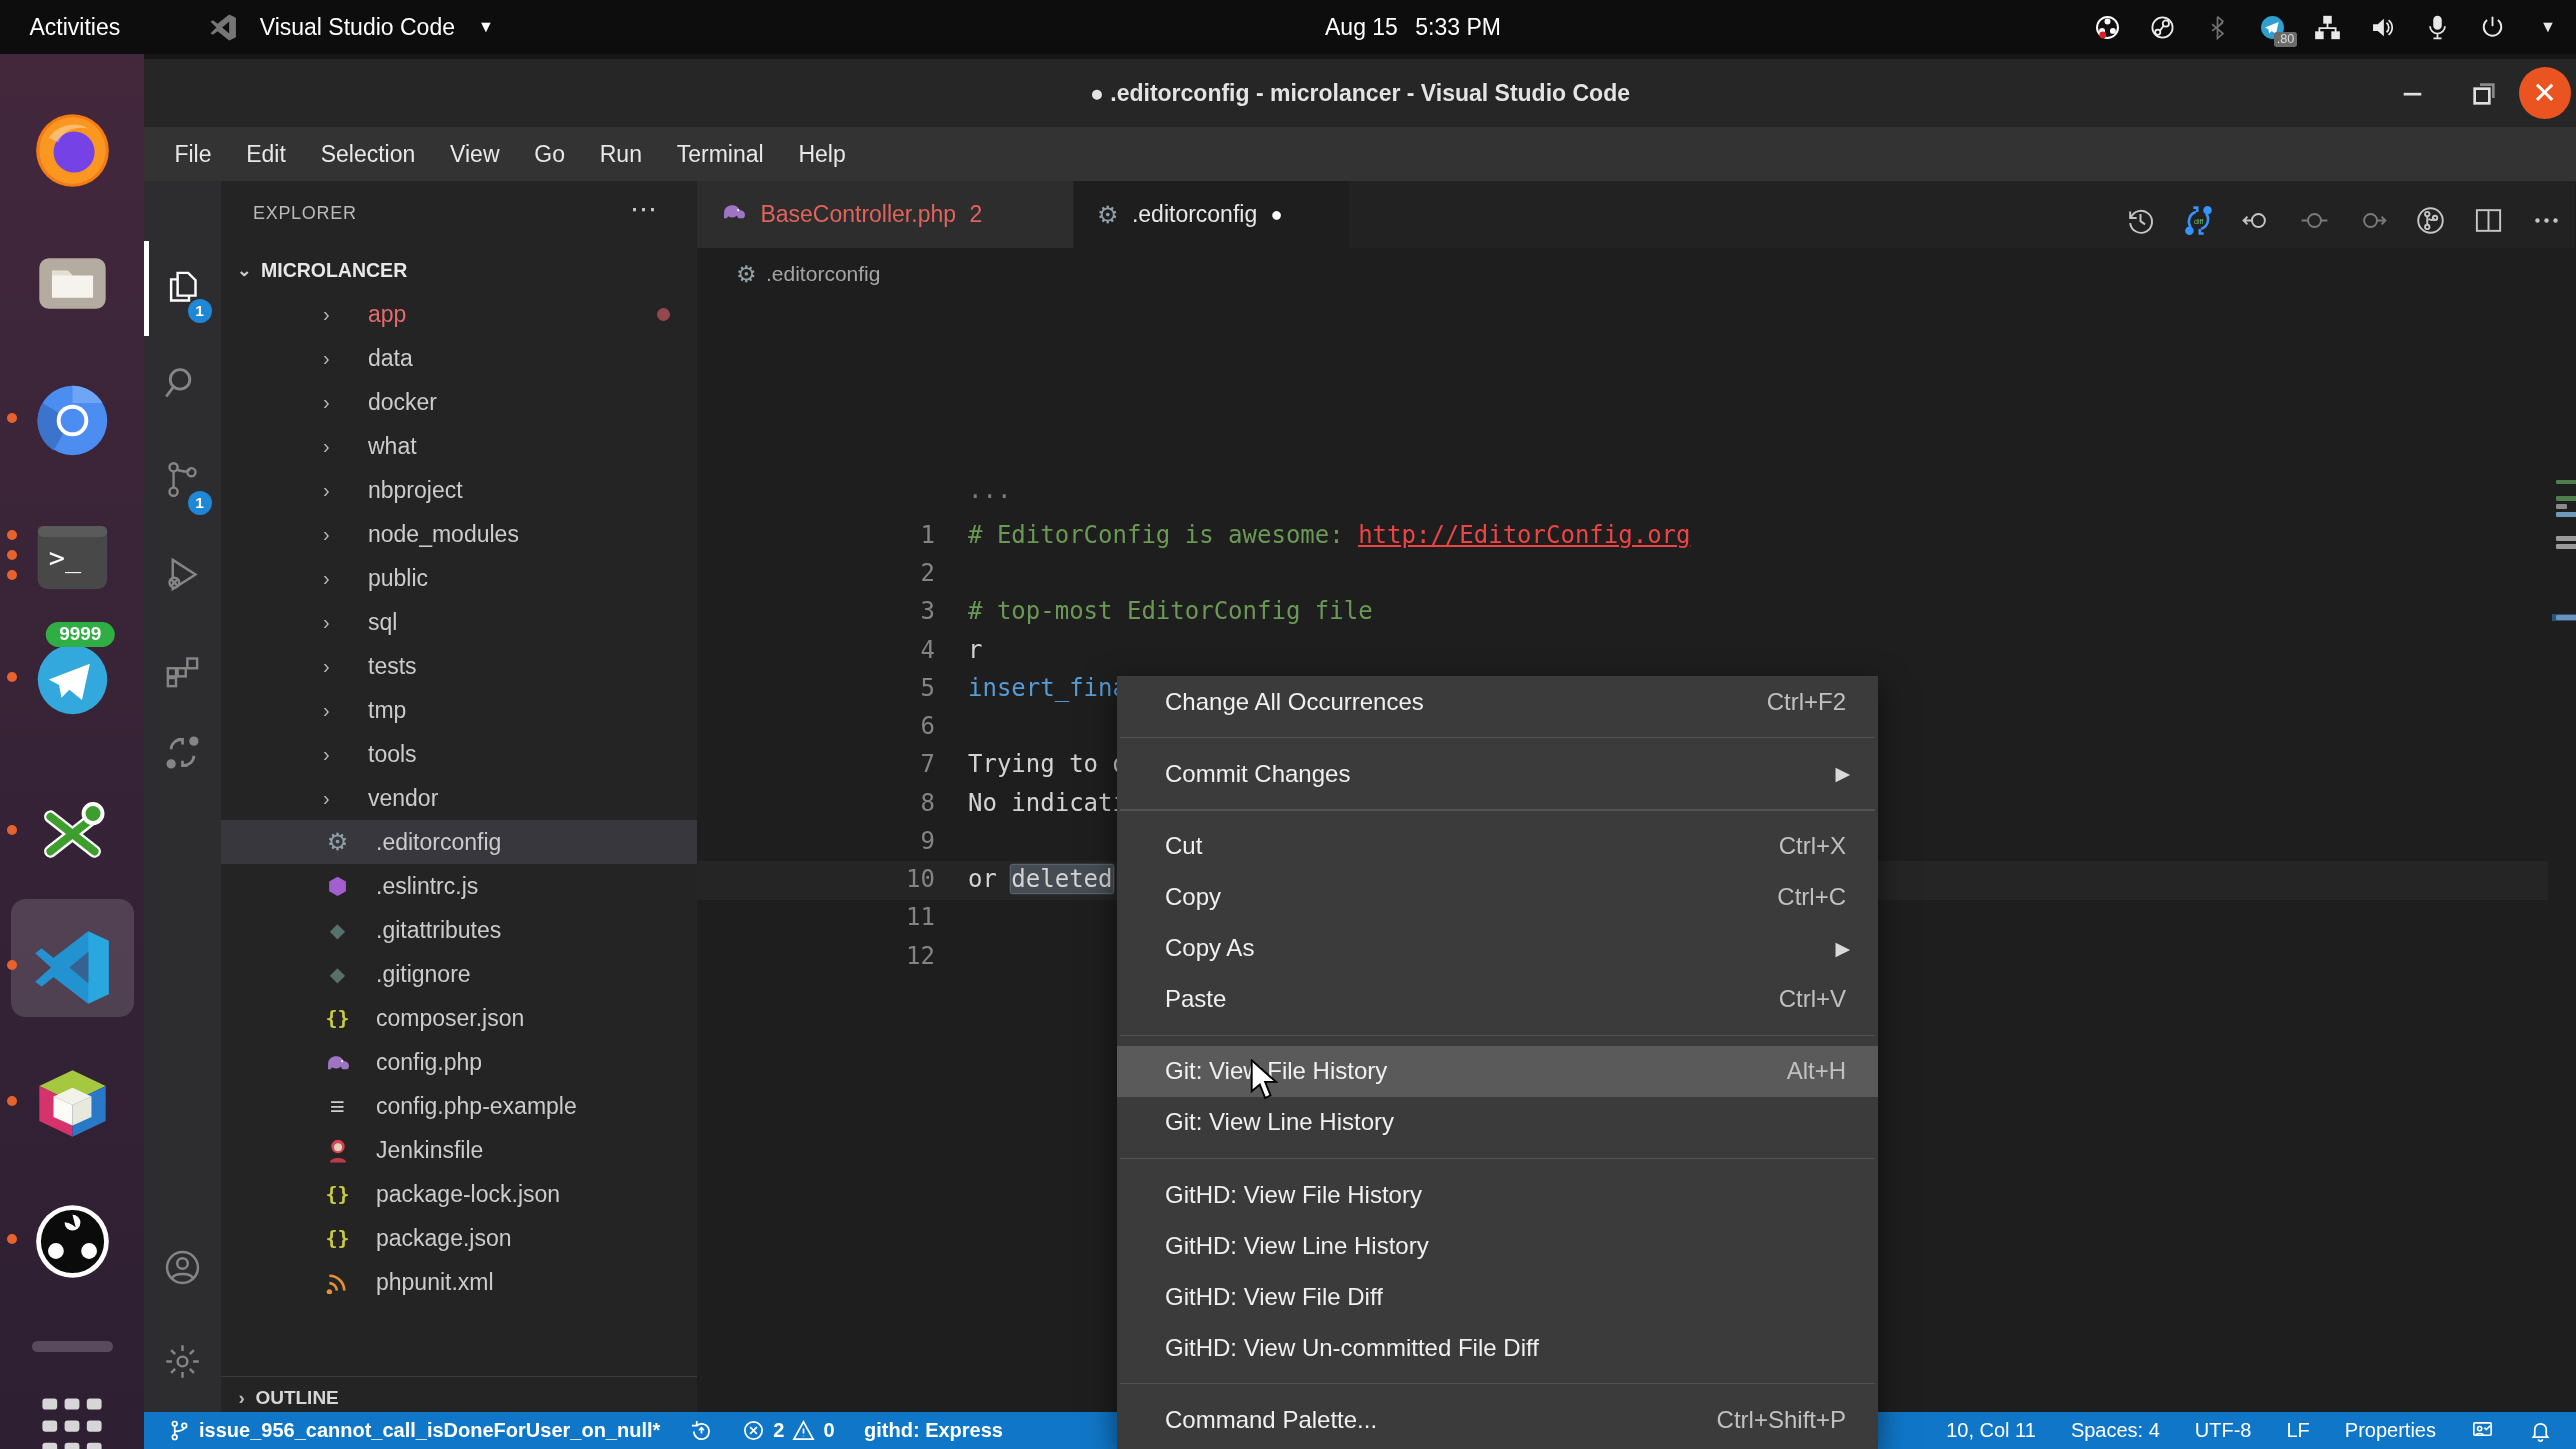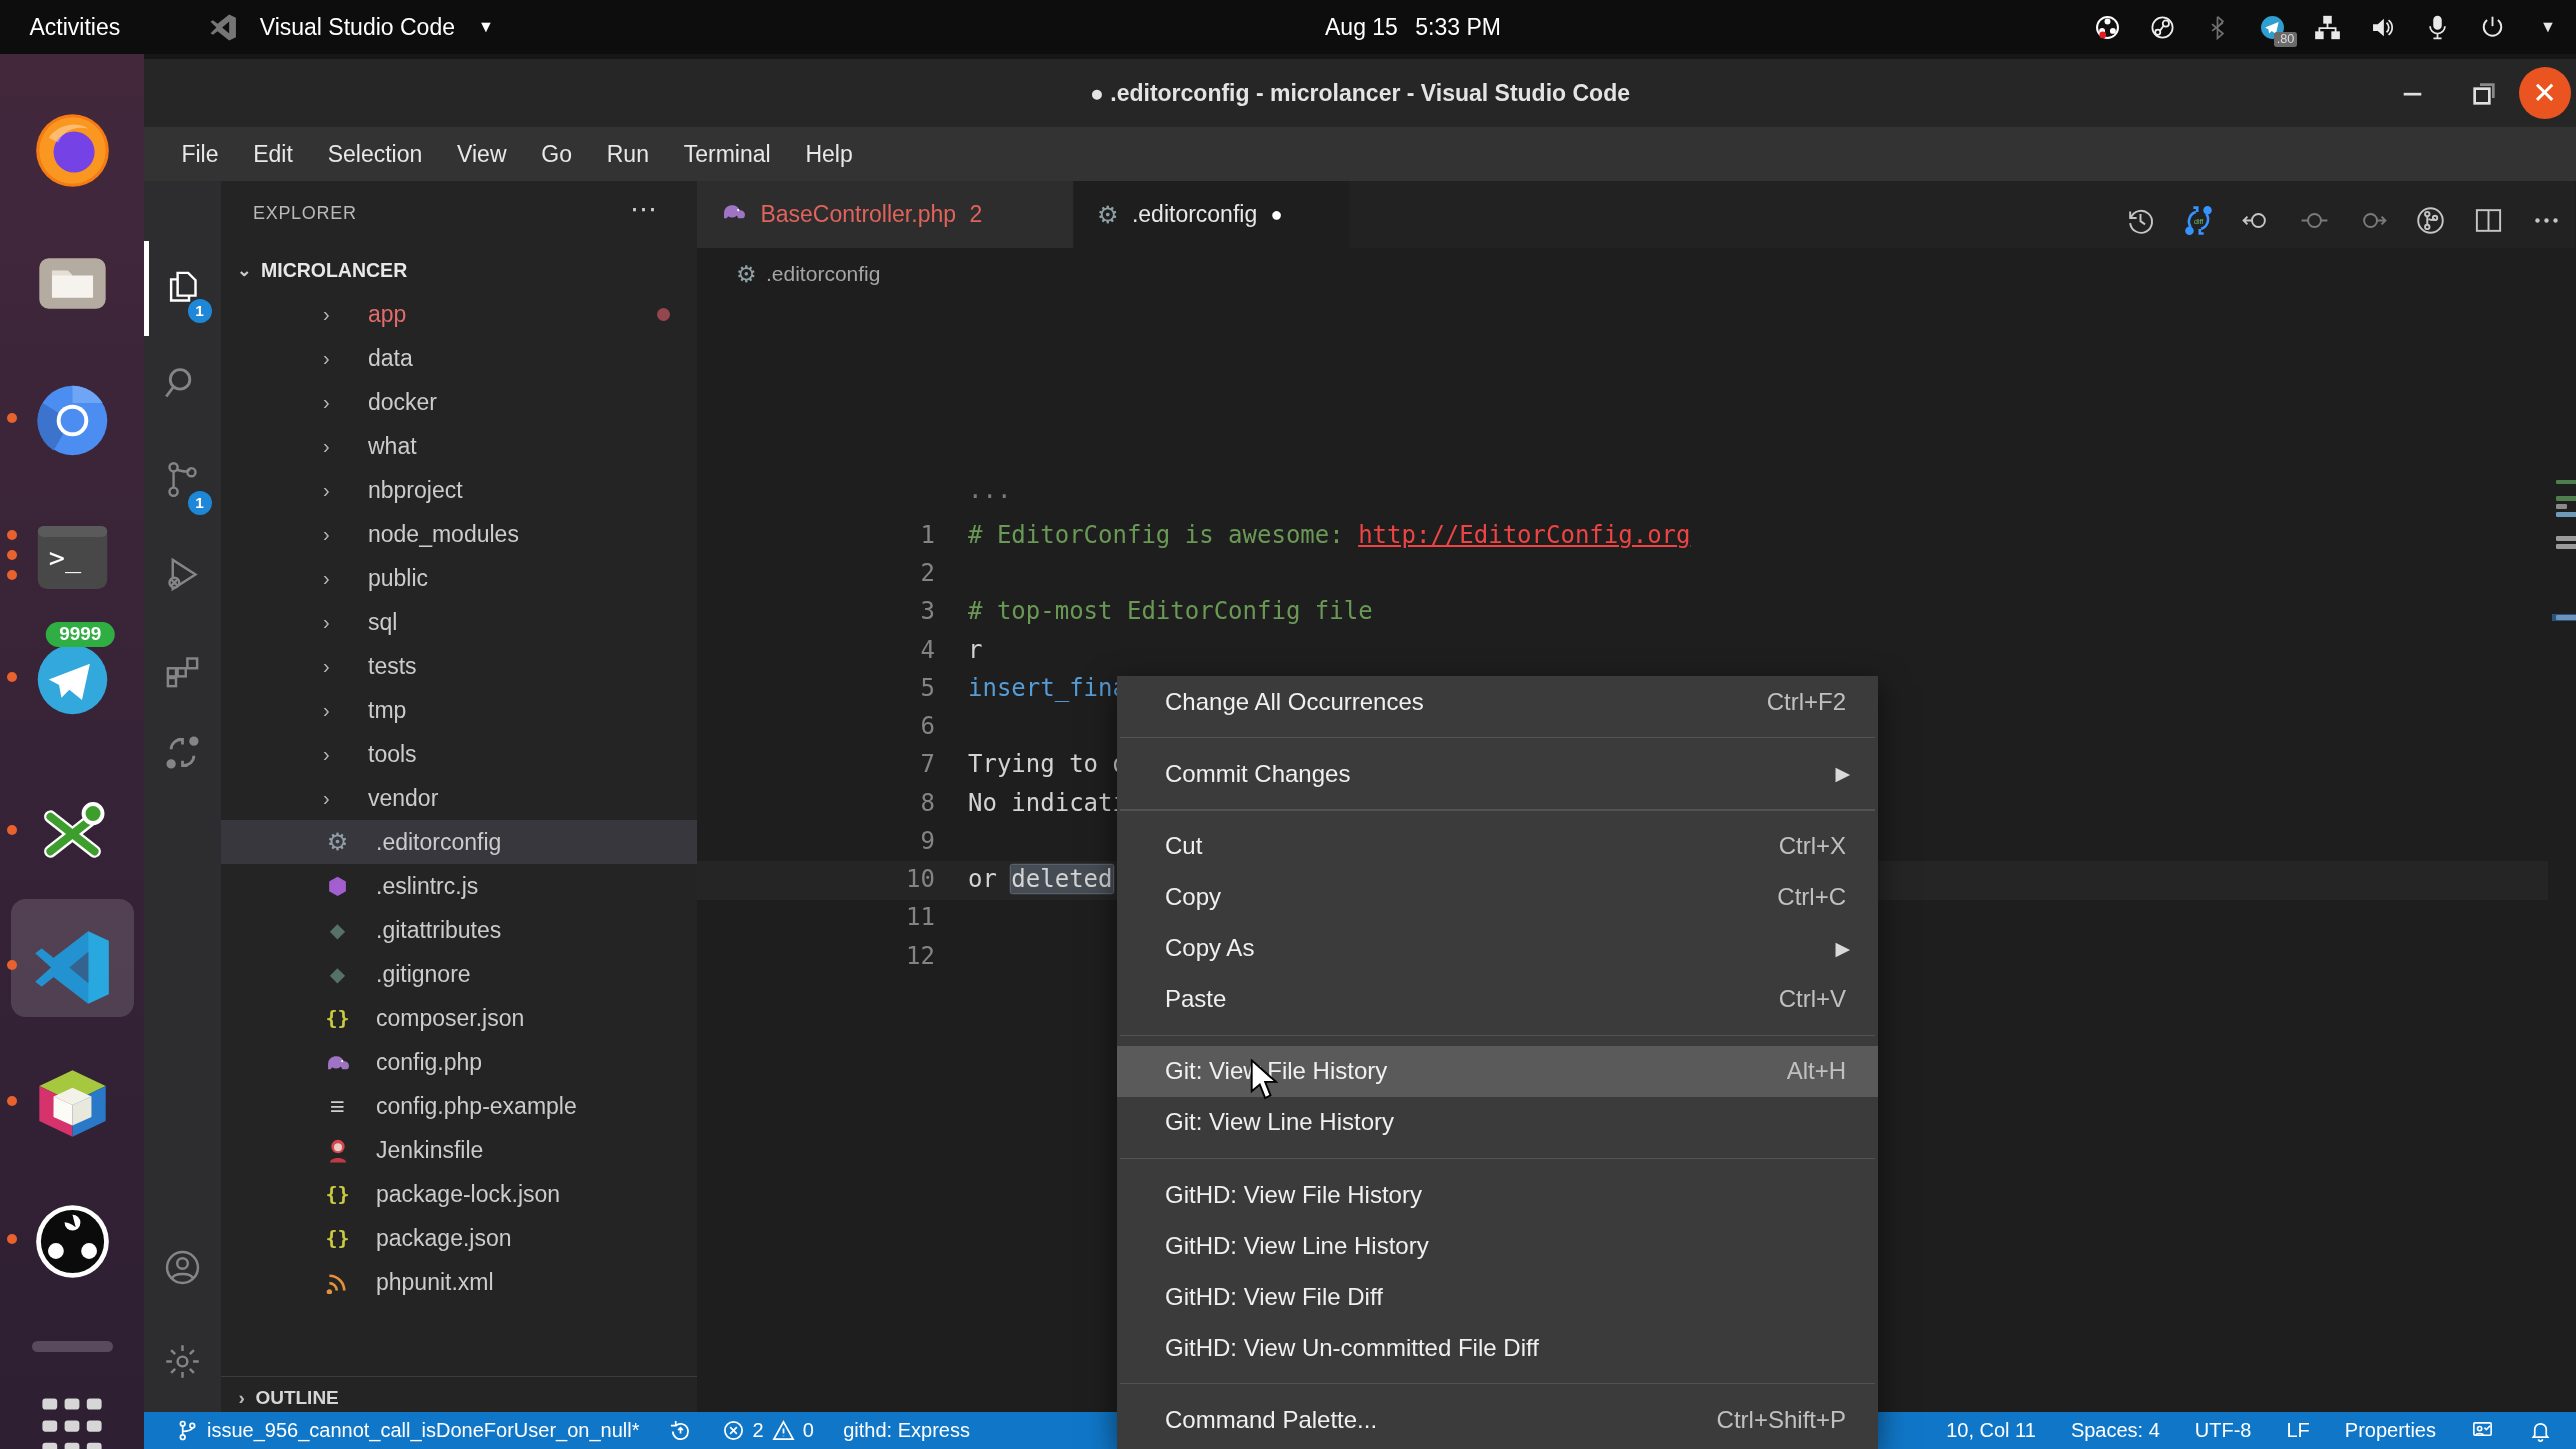--- a/index.html
+++ b/index.html
@@ -34,21 +34,21 @@
 
   
   #vscode { position:absolute; left:144px; top:59px; width:2432px; height:1390px; background:#1e1e1e; }
   #titlebar { position:absolute; left:0; top:0; width:2432px; height:68px; background:#262626; color:#e4e4e4; }
   #window-title { position:absolute; left:0; top:0; width:100%; height:68px; display:flex; align-items:center;
                   justify-content:center; font-size:23px; font-weight:600; }
   .win-ctrl { position:absolute; top:17.4px; width:35px; height:35px; display:flex; align-items:center; justify-content:center; }
   #btn-min { right:146px; } #btn-restore { right:75px; } 
   #btn-close { right:5.4px; width:52px; height:52px; top:8px; background:#e95420; border-radius:50%; color:#fff; font-size:29.5px; }
   #menubar { position:absolute; left:0; top:68px; width:2432px; height:54px; background:#333333; display:flex;
-             align-items:center; padding-left:20px; }
+             align-items:center; padding-left:13px; }
   .menubar-item { color:#e8e8e8; font-size:23px; padding:0 17.4px; height:100%; display:flex; align-items:center; }
 
   
   #activitybar { position:absolute; left:0; top:122px; width:77px; height:1231px; background:#2d2d30; }
   #act-indicator { position:absolute; left:0; top:60px; width:5.4px; height:95px; background:#ffffff; }
   .act-item { position:absolute; left:0; width:77px; height:95px; display:flex; align-items:center; justify-content:center; color:#858585; }
   .act-item.active { color:#ffffff; }
   .act-item svg { width:39px; height:39px; }
   .act-badge { position:absolute; right:9.4px; bottom:13.4px; min-width:24px; height:24px; border-radius:50%; background:#1f87d7;
                color:#fff; font-size:15.4px; display:flex; align-items:center; justify-content:center; font-weight:bold; }
@@ -101,21 +101,21 @@
   #curline { position:absolute; left:0; top:561px; width:1851px; height:39px; background:rgba(255,255,255,.035); }
 
   
   #minimap { position:absolute; left:1855px; top:169px; width:144px; height:282px; }
   .mm-bar { position:absolute; height:4.7px; border-radius:1.3px; }
   #mm-hl { position:absolute; left:0px; top:145px; width:144px; height:6.7px; background:rgba(51,119,187,.6); }
 
   
   #statusbar { position:absolute; left:144px; top:1412px; width:2432px; height:37px; background:#1077c8; color:#ffffff;
                font-size:20px; display:flex; align-items:center; z-index:6; }
-  #sb-left { display:flex; align-items:center; gap:29.5px; padding-left:32px; }
+  #sb-left { display:flex; align-items:center; gap:29.5px; padding-left:24px;font-weight:bold; }
   .sb-seg { display:flex; align-items:center; gap:8px; white-space:nowrap; }
   .sb-seg svg { width:23px; height:23px; }
   #sb-right { position:absolute; right:24px; display:flex; align-items:center; gap:35px; }
 
   
   #ctxmenu { position:absolute; left:1117px; top:676px; width:761px; height:773px; background:#3b3b3c;
              box-shadow:0 9.4px 29.5px rgba(0,0,0,.55); z-index:40; color:#f0f0f0; font-size:24px; }
   .cm-item { position:relative; height:51px; display:flex; align-items:center; padding:0 32px 0 48px; }
   .cm-item .sc { position:absolute; right:32px; color:#c0c0c0; }
   .cm-item .sub { position:absolute; right:28px; color:#d9d9d9; font-size:19px; }

